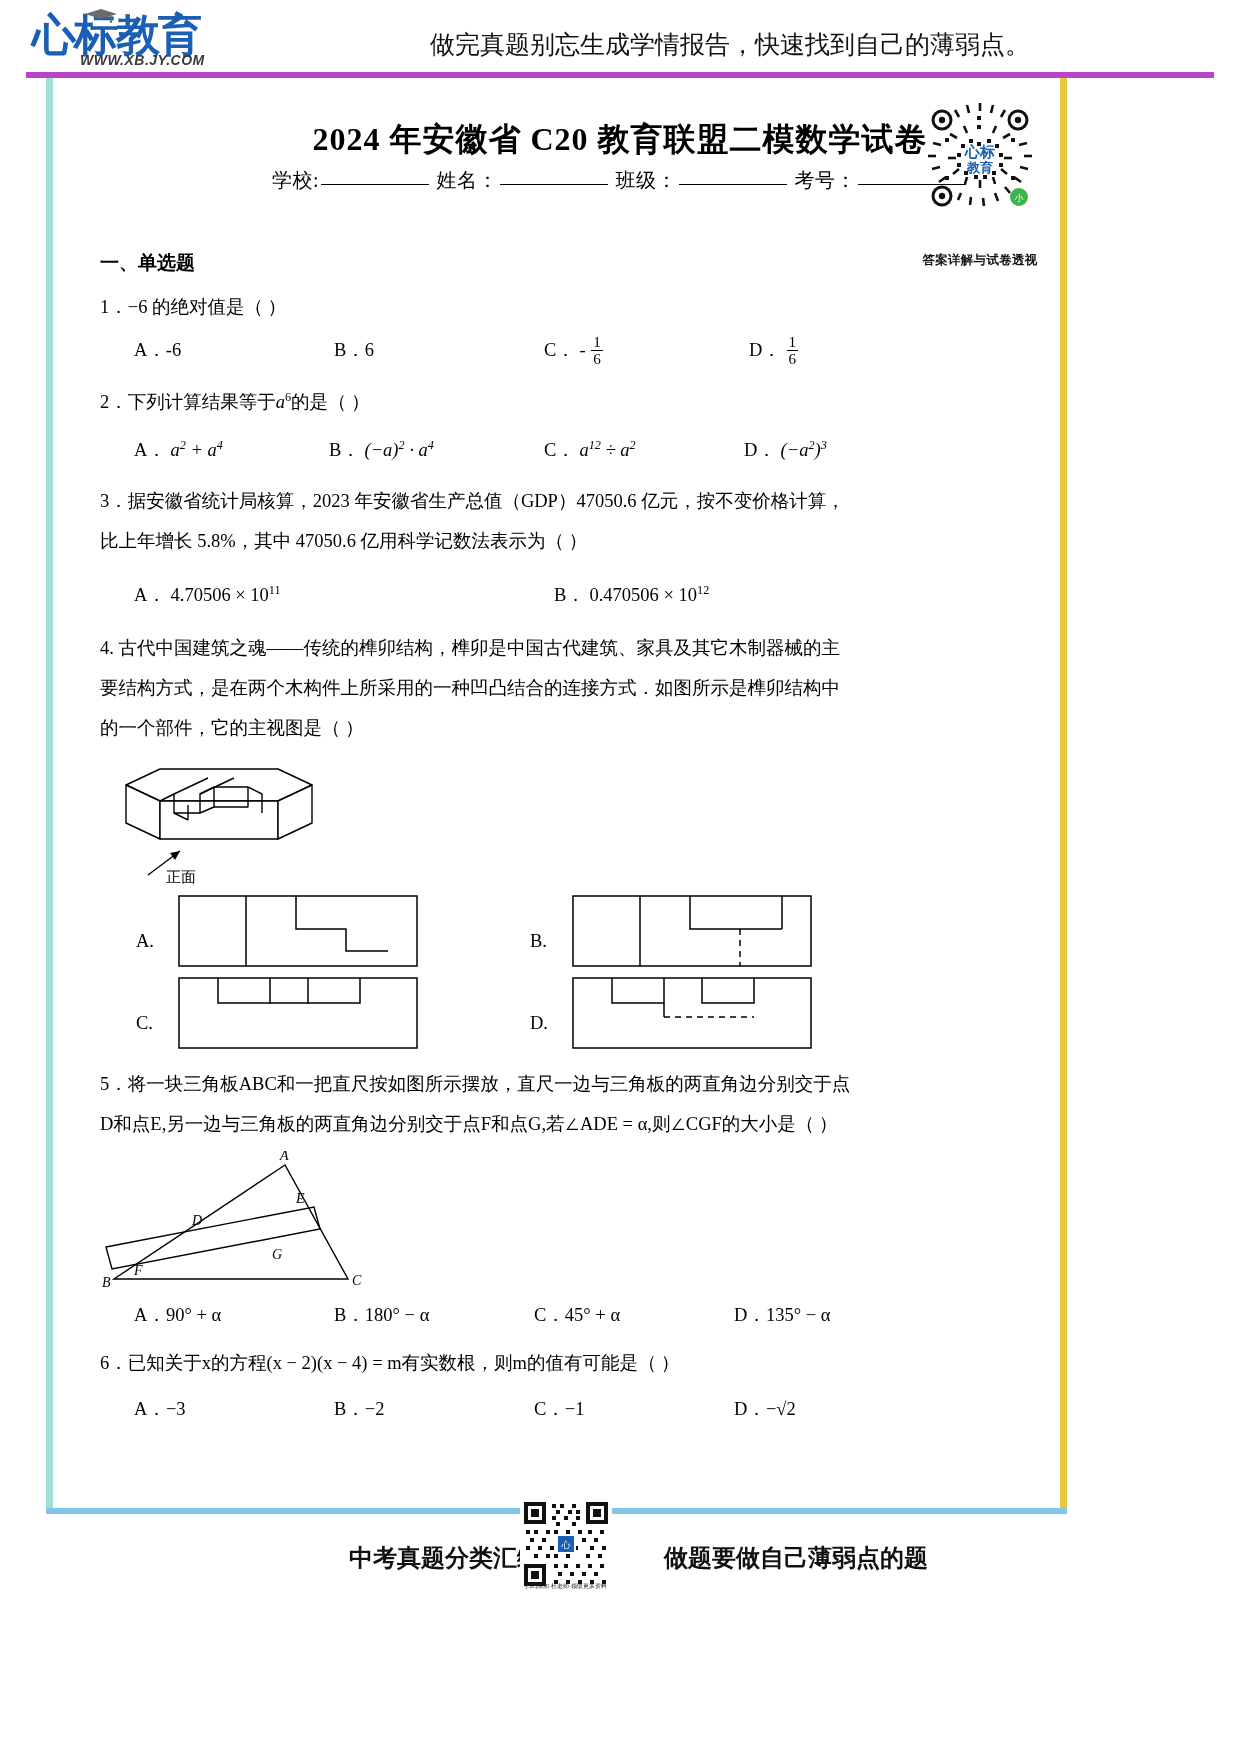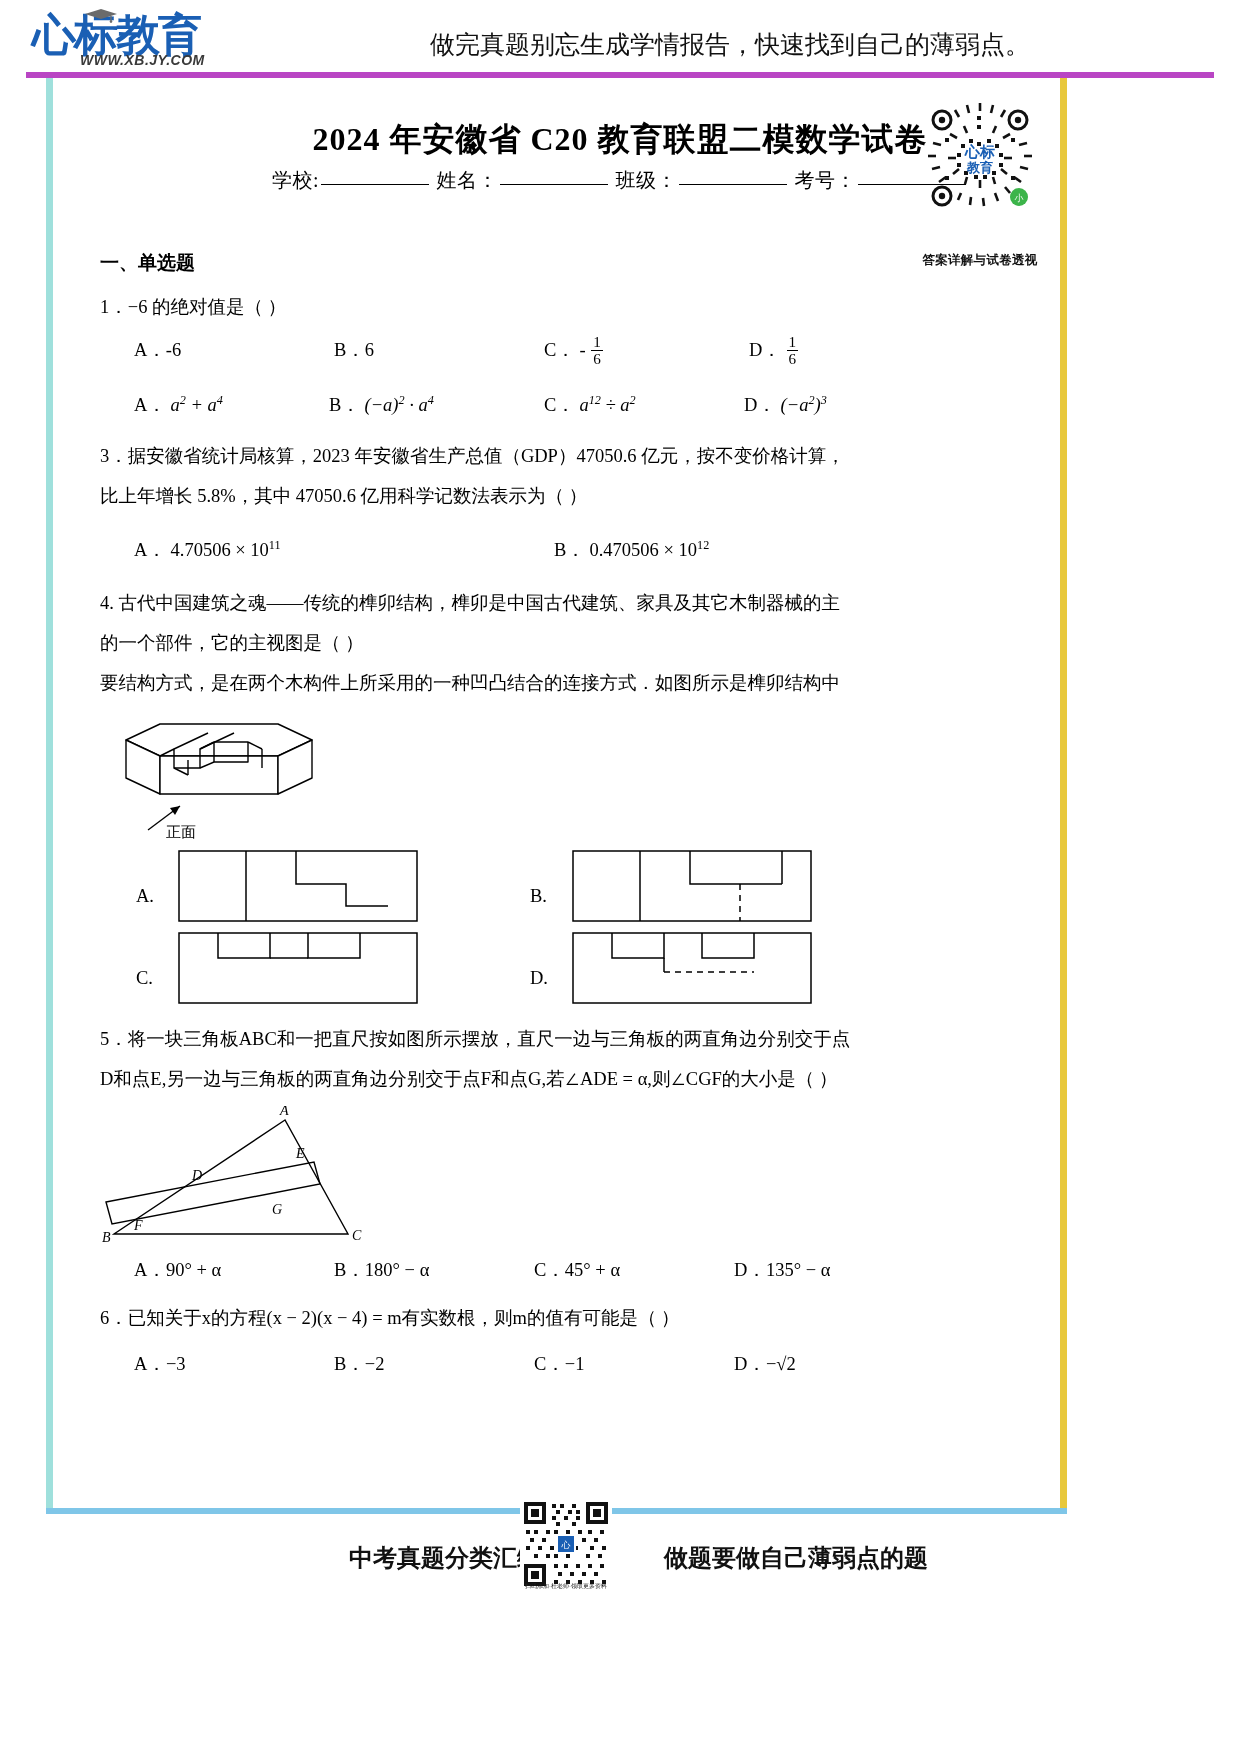--- a/index.html
+++ b/index.html
@@ -298,20 +298,23 @@
     </span>
     <span class="opt">
       <span>D．</span>
       <span class="frac">
         <span class="num">1</span>
         <span class="den">6</span>
       </span>
     </span>
   </div>
 
+  <div class="q q-stem">
+    <span>2．</span><span>下列计算结果等于</span><span class="mi">a</span><sup>6</sup><span>的是（   ）</span>
+  </div>
   <div class="opts">
     <span class="opt" style="width:195px">
       <span>A．</span>
       <span class="mi">a<sup>2</sup> + a<sup>4</sup></span>
     </span>
     <span class="opt" style="width:215px">
       <span>B．</span>
       <span class="mi">(−a)<sup>2</sup> · a<sup>4</sup></span>
     </span>
     <span class="opt" style="width:200px">
@@ -340,24 +343,24 @@
         <span>B．</span>
         <span>0.470506 × 10</span><sup>12</sup>
       </span>
     </div>
   </div>
 
   <div class="q" style="line-height:42px">
     <span>4.</span> <span>古代中国建筑之魂——传统的榫卯结构，榫卯是中国古代建筑、家具及其它木制器械的主</span>
   </div>
   <div class="q" style="line-height:42px;margin-top:-8px">
+    <span>要结构方式，是在两个木构件上所采用的一种凹凸结合的连接方式．如图所示是榫卯结构中</span>
+  </div>
+  <div class="q" style="line-height:42px;margin-top:-8px">
     <span>的一个部件，它的主视图是（   ）</span>
-  </div>
-  <div class="q" style="line-height:42px;margin-top:-8px">
-    <span>要结构方式，是在两个木构件上所采用的一种凹凸结合的连接方式．如图所示是榫卯结构中</span>
   </div>
 
   <div id="q4-fig">
     <svg width="230" height="130" viewBox="0 0 230 130">
       <g fill="none" stroke="#000" stroke-width="1.4" stroke-linejoin="round">
 
         <path d="M18 30 L52 14 L170 14 L204 30 L170 46 L52 46 Z" fill="#fff"></path>
 
         <path d="M18 30 L18 68 L52 84 L52 46 Z" fill="#fff"></path>
         <path d="M52 46 L52 84 L170 84 L170 46 Z" fill="#fff"></path>

